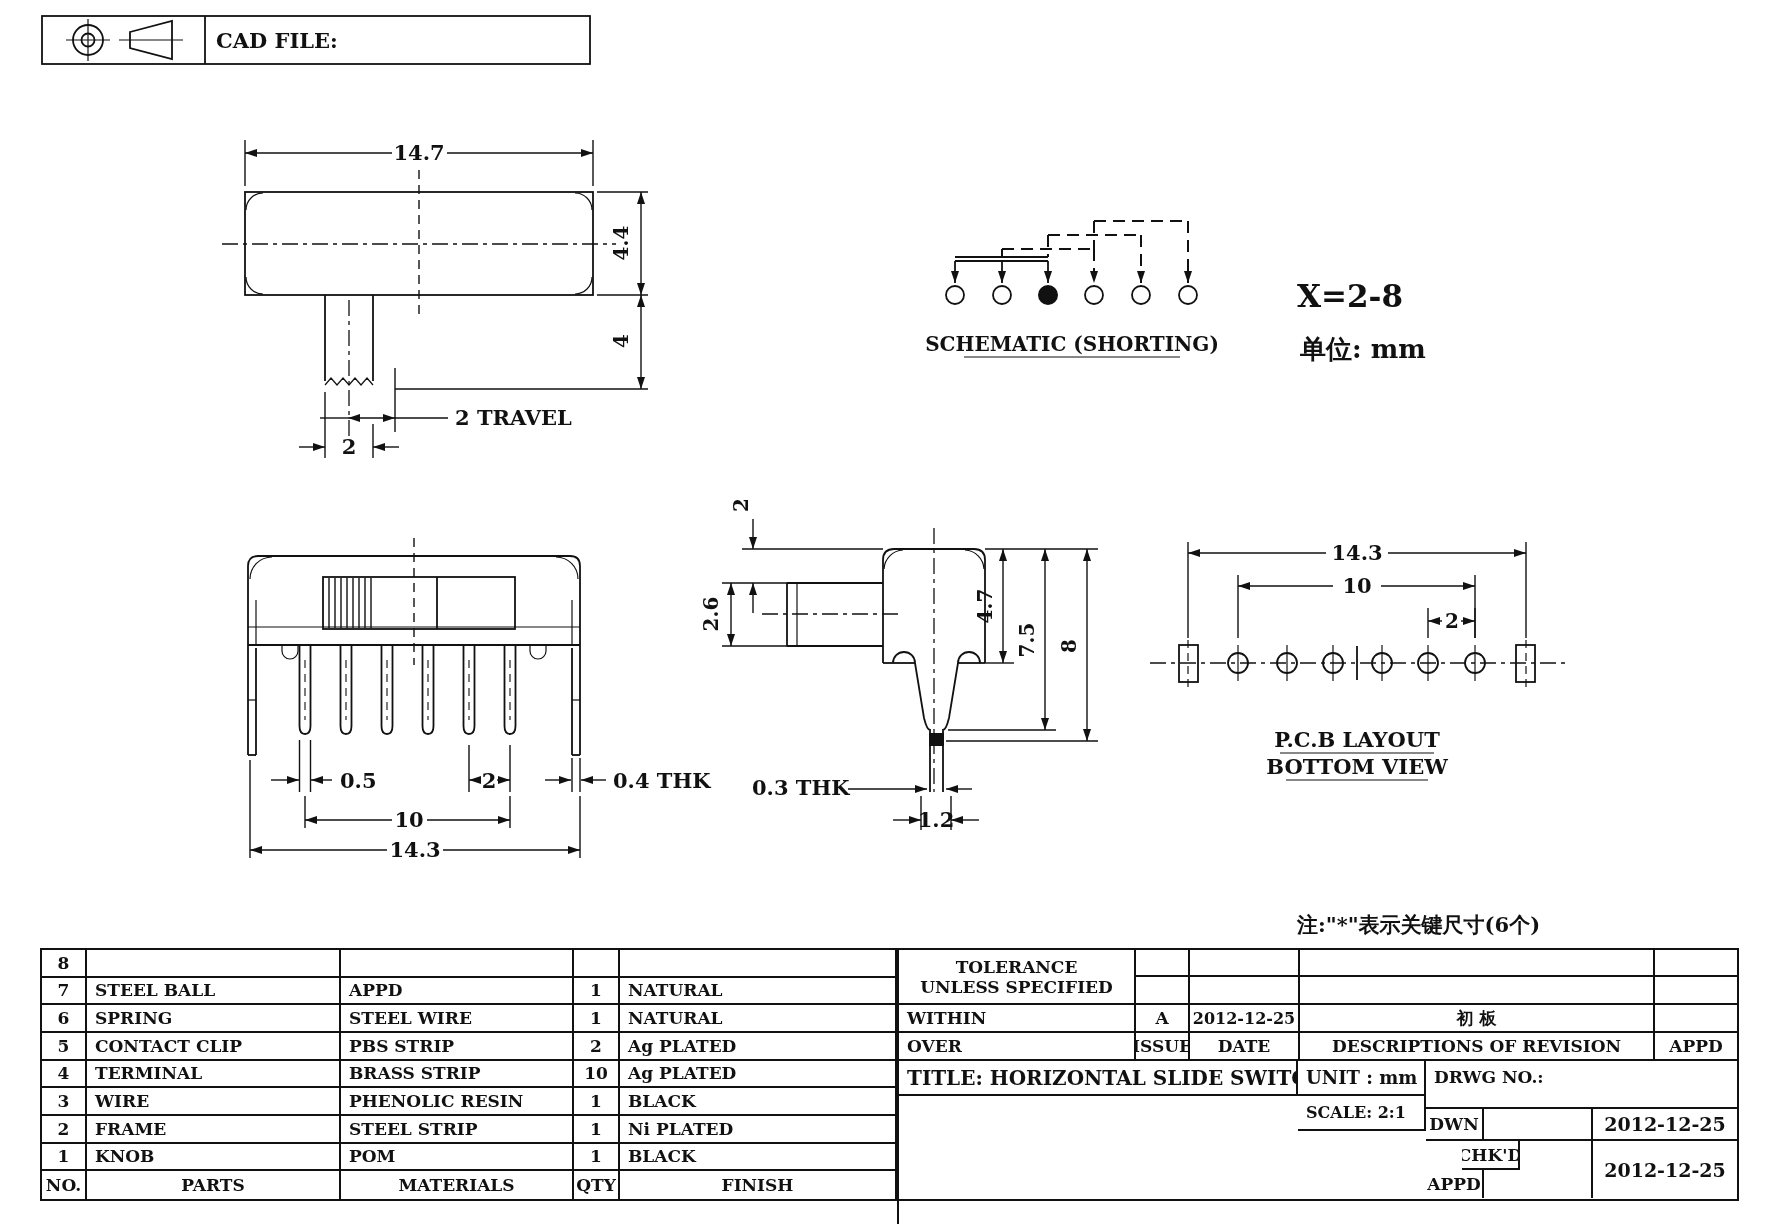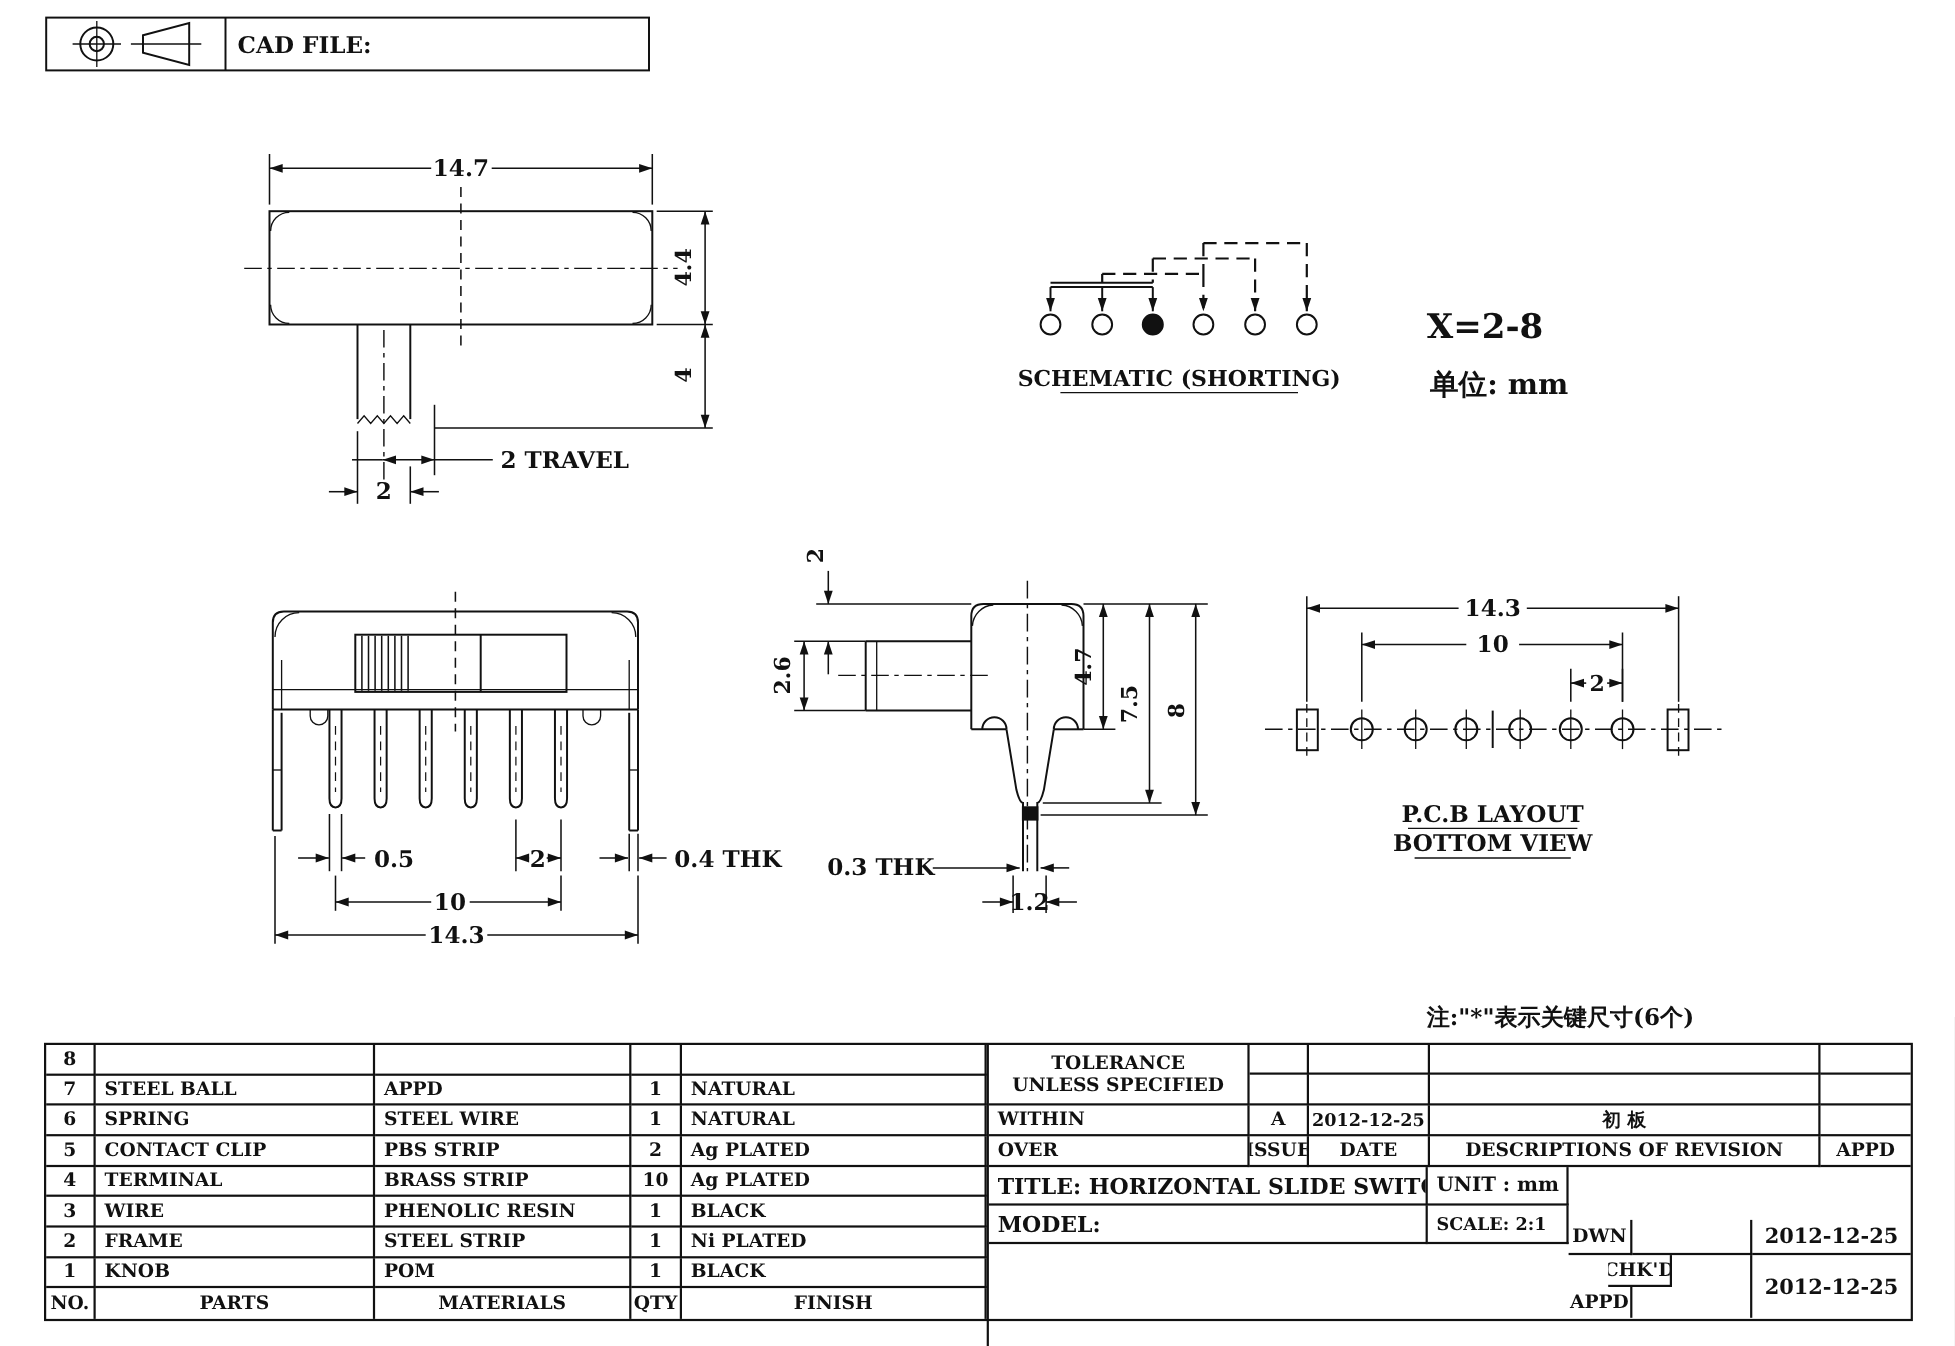--- a/index.html
+++ b/index.html
@@ -405,24 +405,24 @@
     <div class="tcell noR" style="left:756px;top:55px;width:82px;height:28px;"></div>
 
     <div class="tcell ctr" style="left:237px;top:83px;width:54px;height:28px;">ISSUE</div>
     <div class="tcell ctr" style="left:291px;top:83px;width:110px;height:28px;">DATE</div>
     <div class="tcell ctr" style="left:401px;top:83px;width:355px;height:28px;">DESCRIPTIONS  OF  REVISION</div>
     <div class="tcell ctr noR" style="left:756px;top:83px;width:82px;height:28px;">APPD</div>
 
     <div class="tcell padL big" style="left:0;top:111px;width:399px;height:35px;">TITLE:  HORIZONTAL  SLIDE  SWITCH</div>
     <div class="tcell padL" style="left:399px;top:111px;width:128px;height:35px;font-size:18px;">UNIT : mm</div>
 
-    <div class="tcell padL big" style="left:0;top:146px;width:399px;height:35px;">MODEL:</div>
     <div class="tcell padL" style="left:399px;top:146px;width:128px;height:35px;font-size:16px;">SCALE:  2:1</div>
 
 
+    <div class="tcell padL noR" style="left:527px;top:111px;width:311px;height:48px;align-items:flex-start;padding-top:6px;">DRWG  NO.:</div>
 
     <div class="tcell ctr" style="left:527px;top:159px;width:58px;height:32px;">DWN</div>
     <div class="tcell" style="left:585px;top:159px;width:109px;height:32px;"></div>
     <div class="tcell ctr noR" style="left:694px;top:159px;width:144px;height:32px;font-size:19px;">2012-12-25</div>
     <div class="tcell ctr" style="left:527px;top:191px;width:58px;height:29px;margin-left:36px;">CHK'D</div>
     <div class="tcell ctr noB" style="left:527px;top:220px;width:58px;height:28px;">APPD</div>
     <div class="tcell noB" style="left:585px;top:191px;width:109px;height:57px;"></div>
     <div class="tcell ctr noR noB" style="left:694px;top:191px;width:144px;height:57px;font-size:19px;">2012-12-25</div>
   </div>
 </div>

